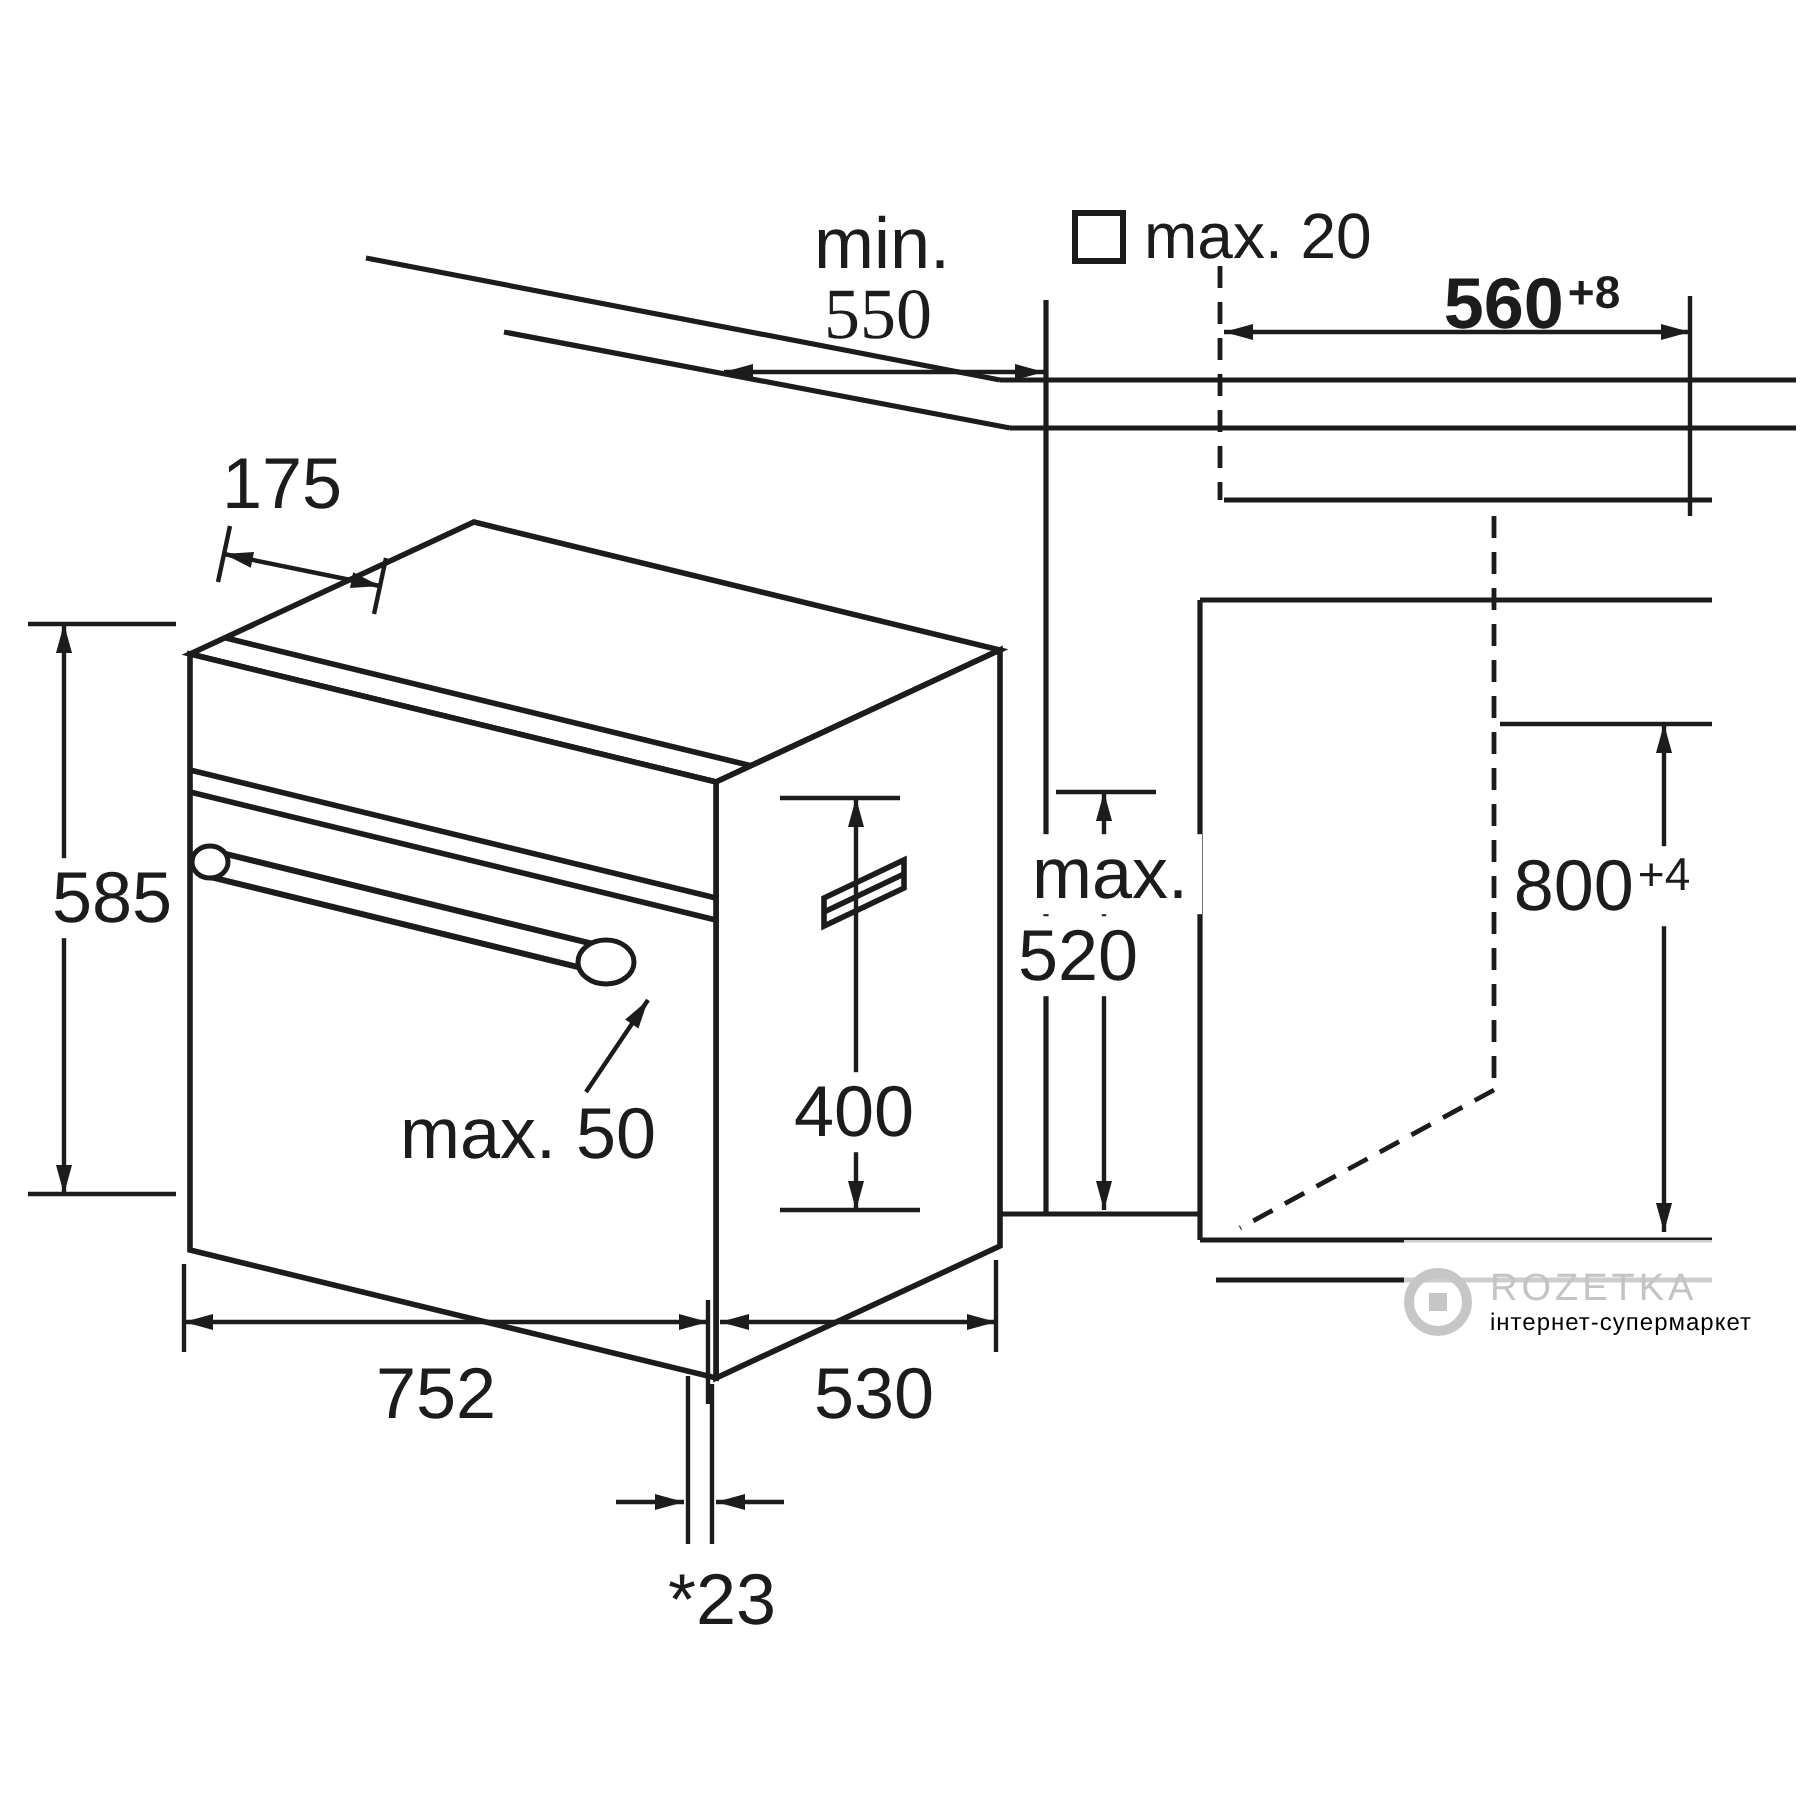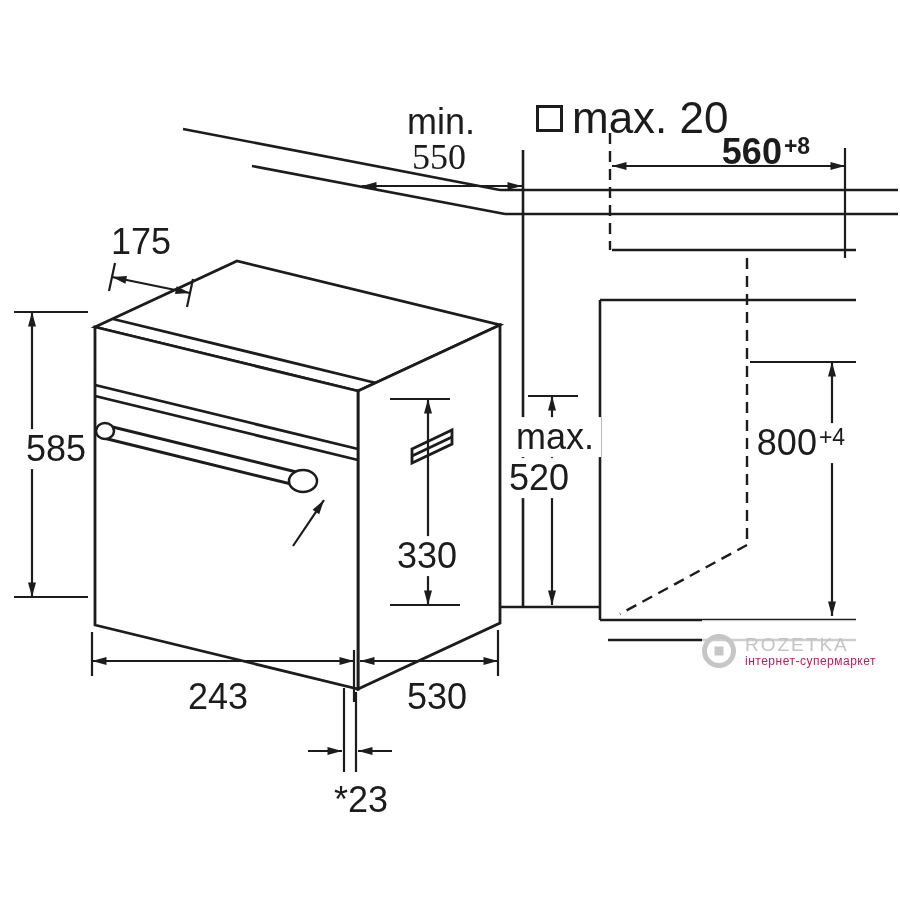--- a/index.html
+++ b/index.html
@@ -15,21 +15,21 @@
   .row{position:absolute;display:flex;align-items:center;}
   
   .wm{position:absolute;left:702px;top:620px;width:196px;height:62px;
       background:rgba(255,255,255,0.78);display:flex;align-items:center;gap:9px;}
   .wm-logo{width:34px;height:34px;border:5px solid #c6c6c6;border-radius:50%;
            box-sizing:border-box;position:relative;flex:0 0 auto;}
   .wm-logo span{position:absolute;left:50%;top:50%;width:9px;height:9px;background:#c6c6c6;
            transform:translate(-50%,-50%);}
   .wm-text{display:flex;flex-direction:column;line-height:1.05;}
   .wm-brand{font-size:19px;letter-spacing:2px;color:#c4c4c4;}
-  .wm-tag{font-size:12px;color:#be185d;letter-spacing:0.5px;}
+  .wm-tag{font-size:12px;color:#000000;letter-spacing:0.5px;}
 </style>
 </head>
 <body>
 
 <div id="stage">
 
   <svg width="900" height="900" viewBox="0 0 900 900">
     <defs>
       <marker id="arr" markerUnits="userSpaceOnUse" markerWidth="16" markerHeight="10" viewBox="0 0 16 10" refX="15" refY="5" orient="auto-start-reverse">
         <path d="M0.5,1 L15,5 L0.5,9 Z" fill="#1c1c1c"></path>
@@ -135,38 +135,39 @@
 
       <line x1="293" y1="546" x2="324" y2="500" marker-end="url(#arr)"></line>
     </g>
   </svg>
 
   <div class="lbl" style="left:441px;top:122px;">min.</div>
   <div class="lbl" style="left:439px;top:158px;font-family:Liberation Serif, serif;">550</div>
 
   <div class="row" style="left:536px;top:100px;height:36px;">
     <span class="sq"></span>
-    <span style="font-size:44px;">max. 20</span>
+    <span style="font-size:32px;">max. 20</span>
   </div>
 
   <div class="lbl" style="left:766px;top:152px;font-weight:bold;"><span>560</span><span class="sup">+8</span></div>
 
   <div class="lbl" style="left:141px;top:242px;">175</div>
 
   <div class="lbl bgw" style="left:43px;top:449px;margin-left:13px;">585</div>
 
   <div class="lbl bgw" style="left:536px;top:437px;margin-left:19px;">max.</div>
   <div class="lbl bgw" style="left:539px;top:478px;">520</div>
 
   <div class="lbl bgw" style="left:801px;top:443px;"><span>800</span><span class="sup">+4</span></div>
 
+  <div class="lbl" style="left:264px;top:567px;">max. 50</div>
 
-  <div class="lbl bgw" style="left:427px;top:556px;">330</div>
+  <div class="lbl bgw" style="left:427px;top:556px;">400</div>
 
-  <div class="lbl" style="left:218px;top:697px;">243</div>
+  <div class="lbl" style="left:218px;top:697px;">752</div>
   <div class="lbl" style="left:437px;top:697px;">530</div>
 
   <div class="lbl" style="left:361px;top:800px;">*23</div>
 
   <div class="wm">
     <div class="wm-logo">
         <span></span>
       </div>
     <div class="wm-text">
       <span class="wm-brand">ROZETKA</span>

